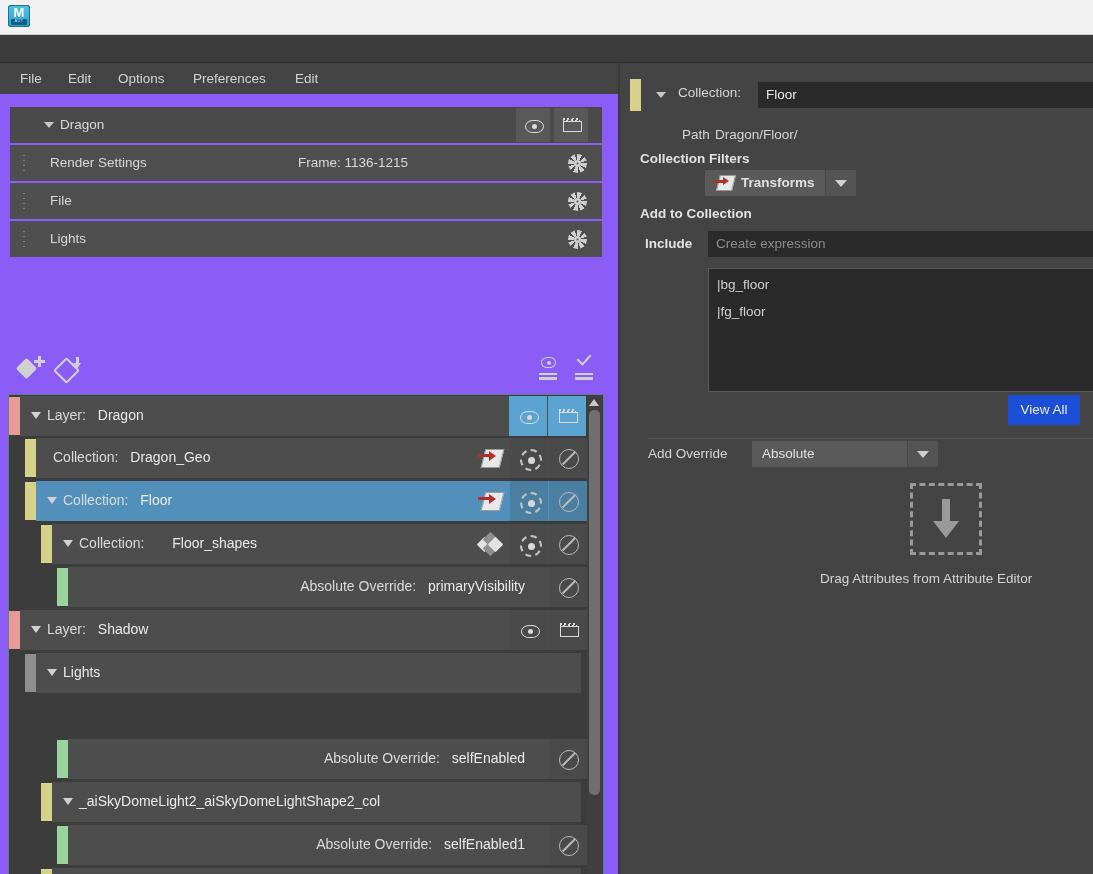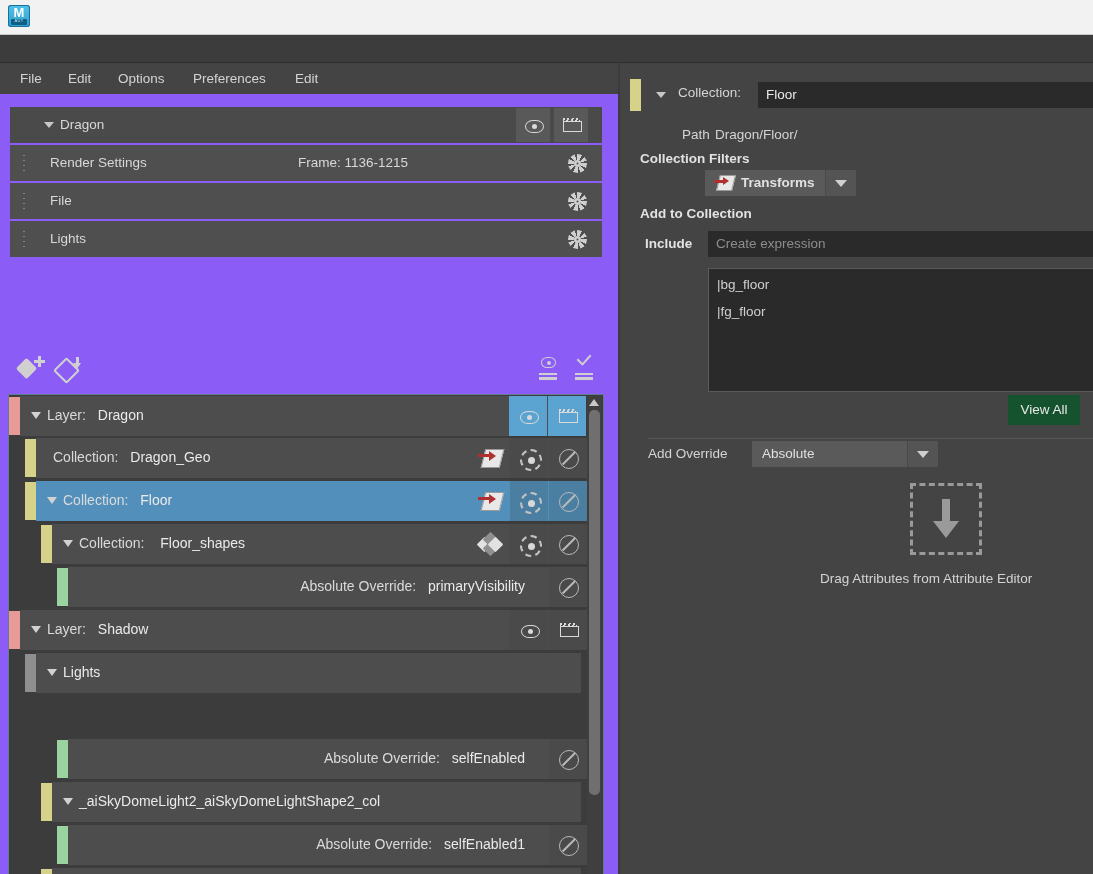--- a/index.html
+++ b/index.html
@@ -121,21 +121,21 @@
   .lbl{position:absolute;color:#d4d4d4;font-size:13.5px;white-space:nowrap;}
   .lbl.b{font-weight:bold;color:#e2e2e2;}
   .field{position:absolute;background:#2a2a2a;color:#e8e8e8;font-size:13.5px;line-height:26px;padding-left:8px;box-sizing:border-box;white-space:nowrap;overflow:hidden;}
   .field.ph{color:#8d8d8d;}
   .combo{position:absolute;height:26px;background:#5a5a5a;box-sizing:border-box;}
   .combo .txt{position:absolute;left:10px;top:0;line-height:26px;font-size:13.5px;color:#e0e0e0;font-weight:bold;}
   .combo .arrowbox{position:absolute;right:0;top:0;width:30px;height:26px;background:#545454;border-left:1px solid #4a4a4a;}
   .combo .arrowbox::after{content:"";position:absolute;left:50%;top:50%;margin:-3px 0 0 -6px;border-left:6px solid transparent;border-right:6px solid transparent;border-top:7px solid #d0d0d0;}
   .listbox{position:absolute;background:#2a2a2a;border:1px solid #5a5a5a;overflow:hidden;}
   .listbox .li{position:absolute;left:8px;color:#d0d0d0;font-size:13.5px;line-height:18px;white-space:nowrap;}
-  .btn{position:absolute;background:#14532d;color:#e8e8e8;font-size:13.5px;text-align:center;line-height:30px;}
+  .btn{position:absolute;background:#1d4ed8;color:#e8e8e8;font-size:13.5px;text-align:center;line-height:30px;}
   .divider{position:absolute;height:1px;background:#565656;}
   .dropzone{position:absolute;width:66px;height:66px;border:3px dashed #9a9a9a;}
   .dz-arrow{position:absolute;left:50%;top:50%;width:26px;height:40px;margin:-20px 0 0 -13px;}
   .dz-arrow .stem{position:absolute;left:9px;top:0;width:8px;height:24px;background:#9a9a9a;}
   .dz-arrow .head{position:absolute;left:0;top:22px;border-left:13px solid transparent;border-right:13px solid transparent;border-top:17px solid #9a9a9a;}
   .tfmini{position:absolute;left:9px;top:5px;width:20px;height:16px;}
   .tfmini .card{position:absolute;left:4px;top:0;width:14px;height:14px;background:#e8e8e8;transform:skewX(-14deg);border:1px solid #9a9a9a;}
   .tfmini .ar{position:absolute;left:0;top:5px;width:12px;height:2.5px;background:#b03030;}
   .tfmini .arh{position:absolute;left:9px;top:2px;border-top:4px solid transparent;border-bottom:4px solid transparent;border-left:6px solid #b03030;}
 </style>
@@ -294,21 +294,21 @@
             <div class="noentry"></div>
           </div>
       </div>
 
       <div class="trow" style="top:128px">
         <div class="cbar" style="left:32px;background:#d6d28a"></div>
         <div class="tbody" style="left:43px;width:529px"></div>
         <div class="tri2" style="left:54px"></div>
         <div class="tlabel" style="left:70px">
           <span>Collection:</span>
-          <span class="val" style="margin-left:12px">Floor_shapes</span>
+          <span class="val" style="margin-left:24px">Floor_shapes</span>
         </div>
         <div class="tbtn flat" style="left:462px">
           <div class="shapes">
               <i></i>
               <i></i>
               <i></i>
               <i></i>
             </div>
         </div>
         <div class="tbtn" style="left:501px">

